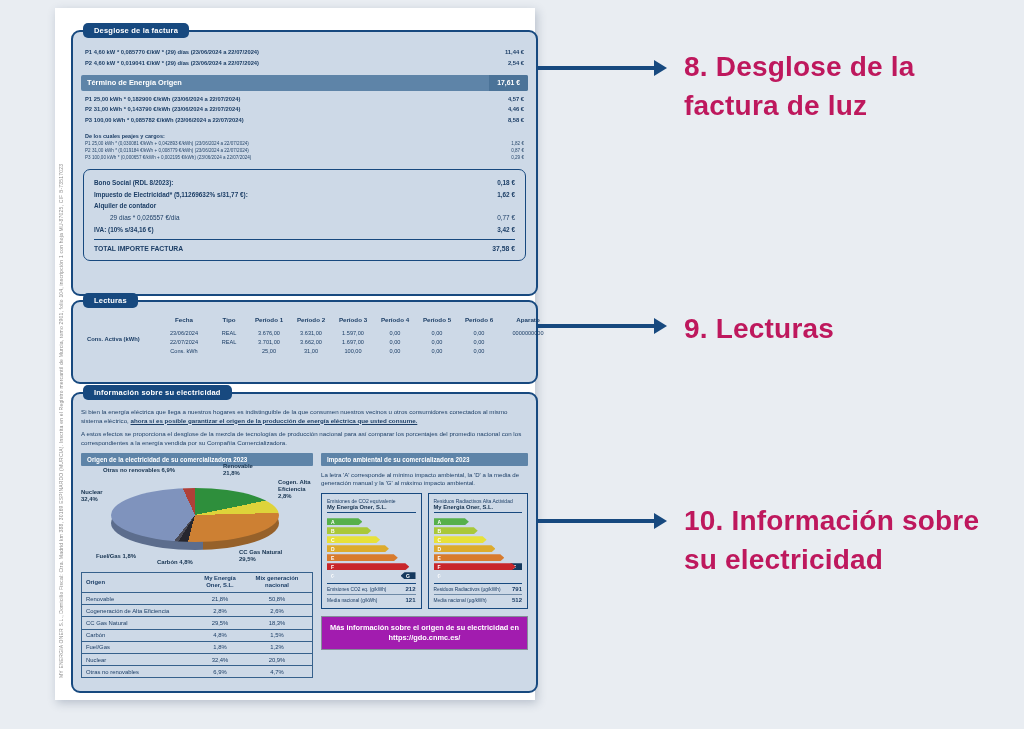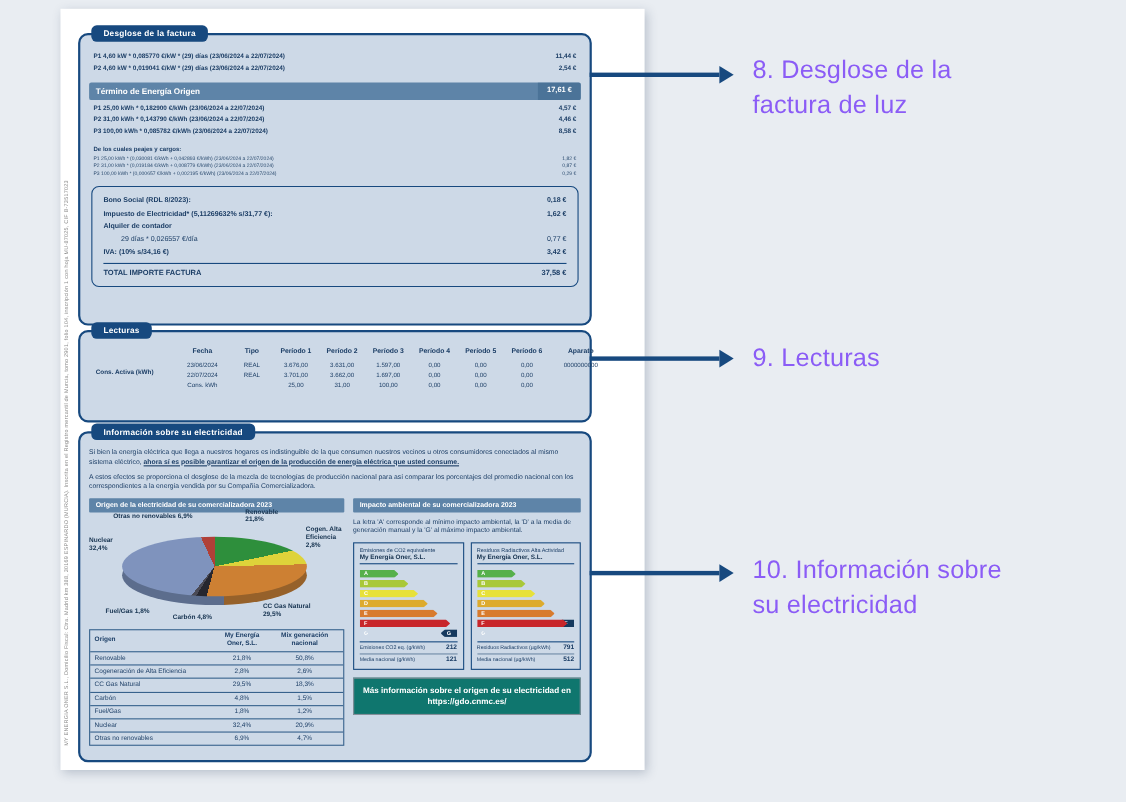--- a/index.html
+++ b/index.html
@@ -1,19 +1,19 @@
 <!DOCTYPE html>
 <html><head>
 <meta charset="utf-8">
 <style>
   html,body{margin:0;padding:0;background:#e9edf2;}
   #canvas{position:relative;width:1024px;height:729px;background:#e9edf2;font-family:"Liberation Sans",sans-serif;overflow:hidden;}
 
   
-  #paper{position:absolute;left:55px;top:8px;width:531px;height:692px;background:#ffffff;box-shadow:2px 3px 9px rgba(40,60,90,.25);}
+  #paper{position:absolute;left:55px;top:8px;width:480px;height:692px;background:#ffffff;box-shadow:2px 3px 9px rgba(40,60,90,.25);}
   #fineprint{position:absolute;left:3px;top:130px;height:540px;writing-mode:vertical-rl;transform:rotate(180deg);font-size:5px;color:#8d8d8d;white-space:nowrap;overflow:hidden;letter-spacing:.2px;}
 
   
   .section-box{position:absolute;left:16px;width:463px;border:2.5px solid #17497f;border-radius:9px;background:#cdd9e7;}
   #box-desglose{top:22px;height:262px;}
   #box-lecturas{top:292px;height:80px;text-align:center;}
   #box-info{top:384px;height:297px;}
   .tab{position:absolute;top:-9px;left:10px;background:#17497f;color:#fff;font-size:7.5px;font-weight:bold;padding:3px 11px 2.5px;border-radius:5px;white-space:nowrap;letter-spacing:.2px;}
 
   
@@ -82,30 +82,30 @@
   .scale div:nth-of-type(5) .sbar{width:70%;background:#ddab2d;}
   .scale div:nth-of-type(6) .sbar{width:80%;background:#d87b2e;}
   .scale div:nth-of-type(7) .sbar{width:93%;background:#c8262b;}
   .marker{position:absolute;right:0;width:15px;height:7px;background:#15395e;color:#fff;font-size:5px;font-weight:bold;display:flex;align-items:center;justify-content:center;clip-path:polygon(4px 0,100% 0,100% 100%,4px 100%,0 50%);}
   .marker-g{top:55px;}
   .marker-f{top:46px;}
   .rbox-footer{border-top:1px solid #17497f;margin-top:2px;}
   .f-row{display:flex;justify-content:space-between;align-items:center;font-size:4.8px;color:#1c3e66;padding:2px 0;}
   .f-row + .f-row{border-top:.8px solid #6f8aa6;}
   .f-row .fv{font-weight:bold;font-size:6px;}
-  .more-info{margin-top:7px;background:#0f766e;border:1px solid #848e99;color:#fff;font-weight:bold;font-size:7.4px;text-align:center;padding:6px 8px;line-height:1.35;}
+  .more-info{margin-top:7px;background:#a21caf;border:1px solid #848e99;color:#fff;font-weight:bold;font-size:7.4px;text-align:center;padding:6px 8px;line-height:1.35;}
 
   
   .arrow{position:absolute;display:flex;align-items:center;}
   .arrow-line{width:118px;height:3.5px;background:#17497f;}
   .arrow-head{width:0;height:0;border-left:13px solid #17497f;border-top:8px solid transparent;border-bottom:8px solid transparent;}
   #arrow-8{left:536px;top:60px;}
   #arrow-9{left:536px;top:318px;}
   #arrow-10{left:536px;top:513px;}
-  .callout-label{position:absolute;left:684px;color:#8b5cf6;font-size:23px;font-weight:normal;line-height:1.38;white-space:pre-line;letter-spacing:.2px;}
+  .callout-label{position:absolute;left:684px;color:#be185d;font-size:28px;font-weight:bold;line-height:1.38;white-space:pre-line;letter-spacing:.2px;}
   #label-8{top:48px;}
   #label-9{top:310px;}
   #label-10{top:502px;}
 </style>
 </head>
 <body>
 
 <div id="canvas">
 
   <div id="paper">

